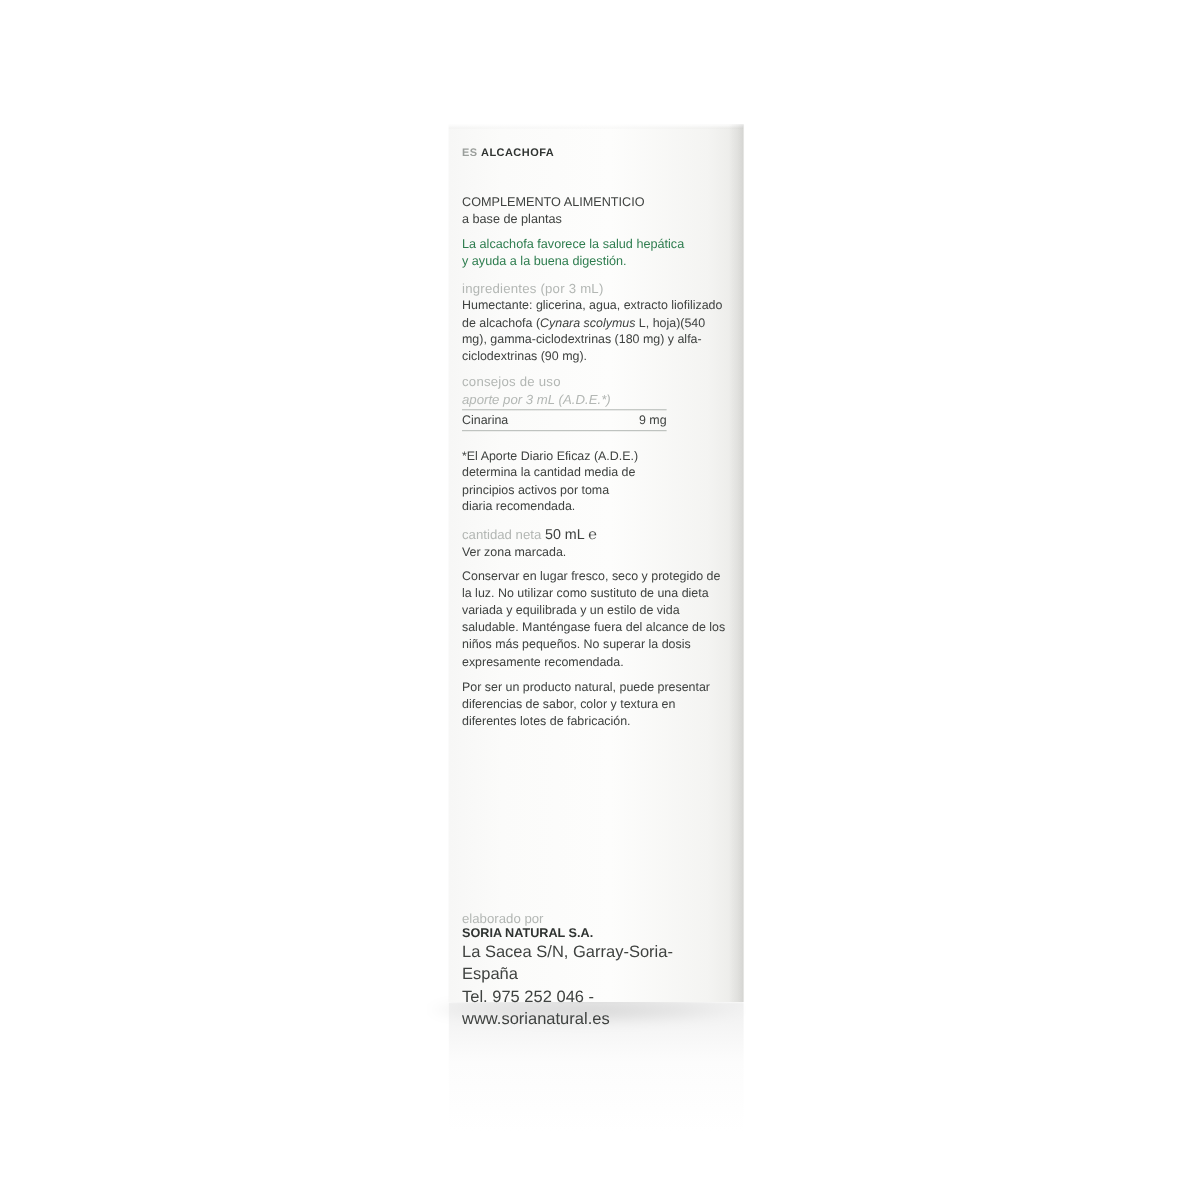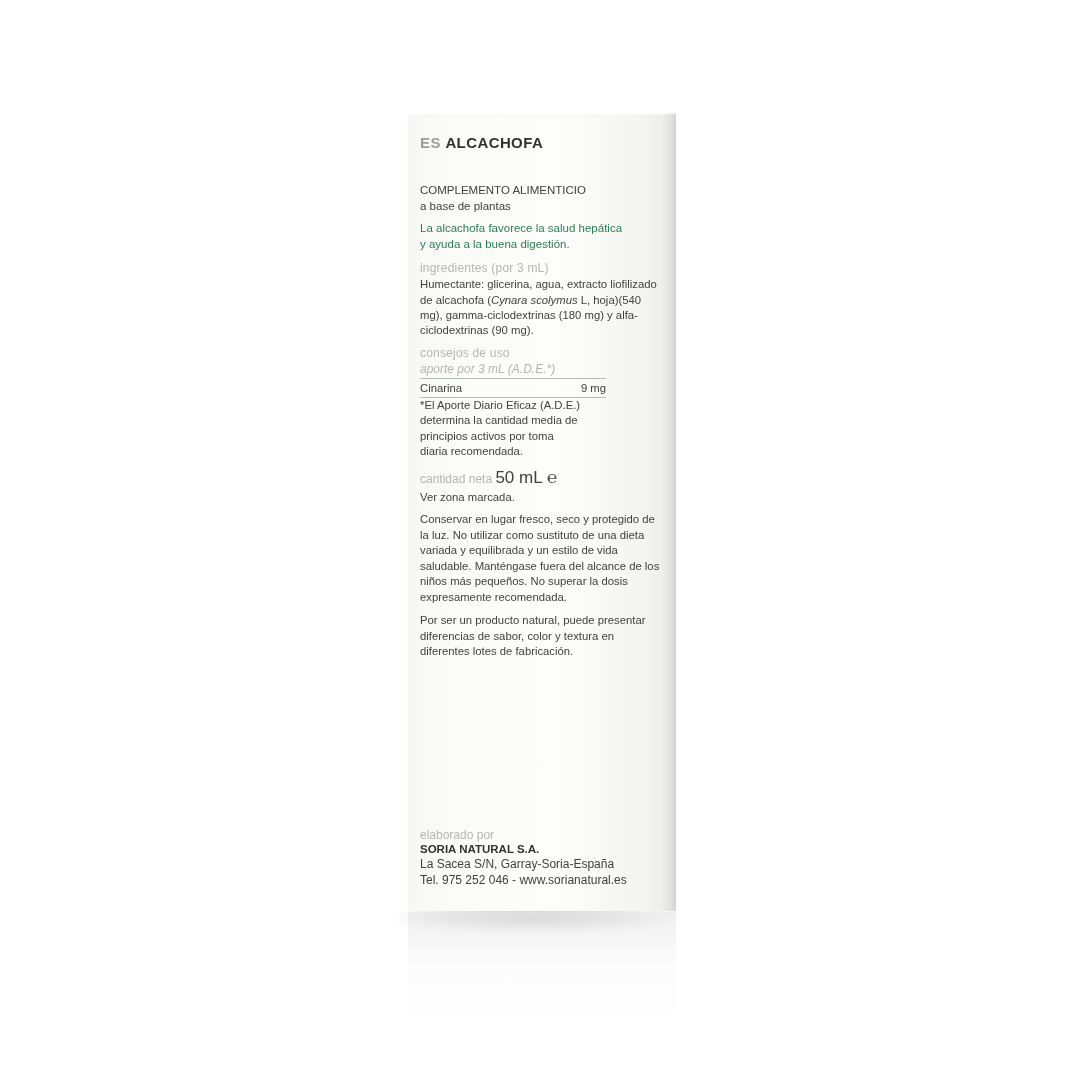--- a/index.html
+++ b/index.html
@@ -65,21 +65,21 @@
   }
   .content {
     position: absolute;
     left: 12px;
     top: 21px;
     width: 240px;
     color: #3f4240;
   }
 
   .lang-line {
-    font-size: 15px;
+    font-size: 10px;
     letter-spacing: 0.4px;
     margin-bottom: 6px;
   }
   .lang-code {
     color: #9b9f9c;
     font-weight: bold;
   }
   .product-name {
     color: #2f3331;
     font-weight: bold;
@@ -122,34 +122,34 @@
     font-style: italic;
   }
   .table-row {
     display: flex;
     justify-content: space-between;
     font-size: 11.3px;
     color: #3f4240;
     padding: 3px 0 3px 0;
     border-bottom: 1px solid #b9bdba;
     width: 186px;
-    margin-bottom: 0;
+    margin-bottom: 16px;
   }
   .note {
     font-size: 11.3px;
     line-height: 1.37;
     color: #3f4240;
     margin-bottom: 8px;
   }
   .inline-row {
     font-size: 12px;
     margin-bottom: 2px;
   }
   .inline-row .lbl { color: #b3b7b4; text-align: right; }
-  .inline-row .val { color: #3f4240; font-size: 17px; }
+  .inline-row .val { color: #3f4240; font-size: 13px; }
   .muted-block {
     font-size: 12px;
     color: #b3b7b4;
     line-height: 1.35;
     margin-bottom: 1px;
   }
   .paragraph {
     font-size: 11.3px;
     line-height: 1.37;
     color: #3f4240;
@@ -166,21 +166,21 @@
     color: #b3b7b4;
     margin-bottom: 1px;
   }
   .footer-company {
     font-size: 11.5px;
     font-weight: bold;
     color: #2f3331;
     margin-bottom: 1px;
   }
   .footer-line {
-    font-size: 12px;
+    font-size: 15px;
     line-height: 1.35;
     color: #3f4240;
   }
 </style>
 </head>
 <body>
 
 <div class="scene">
 
   <div class="box-shadow-blob"></div>

